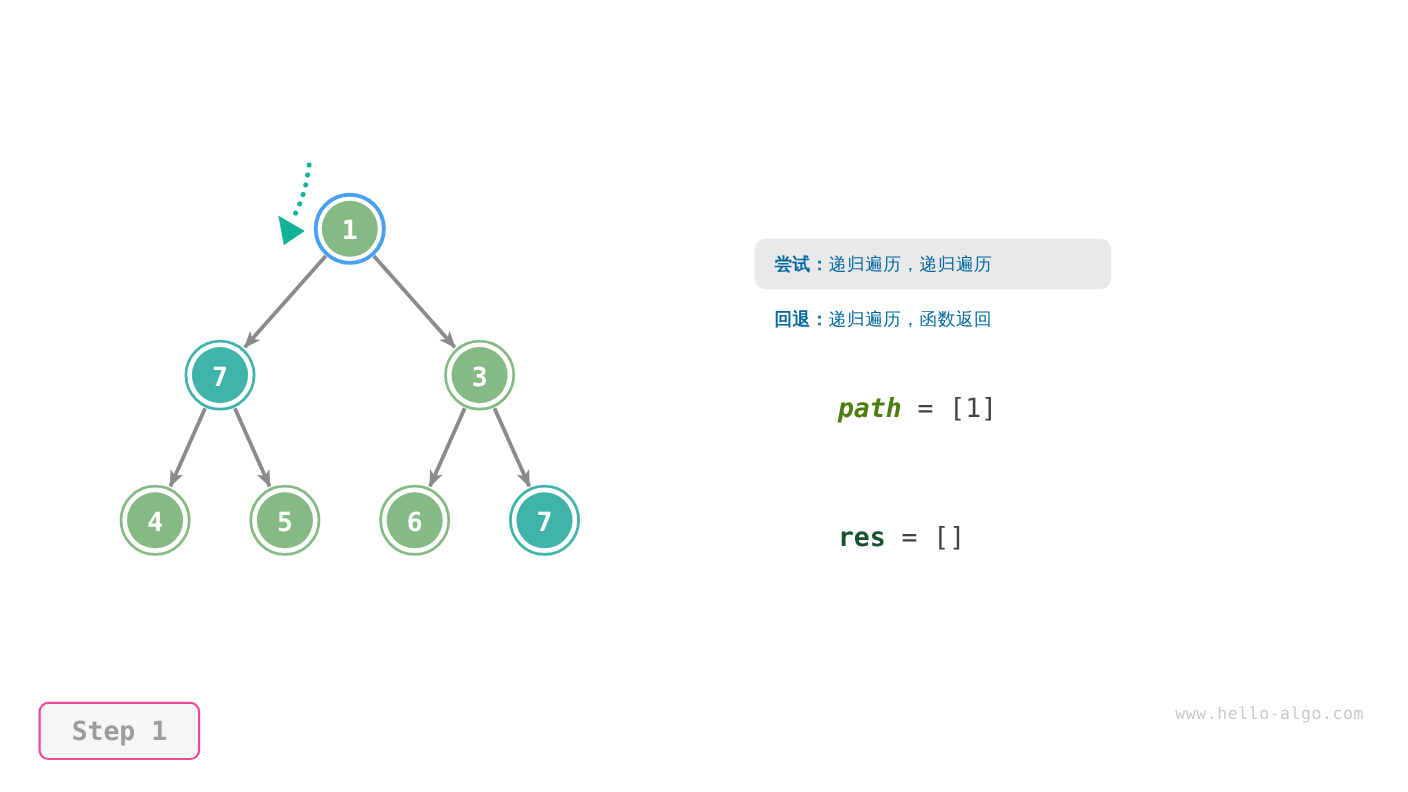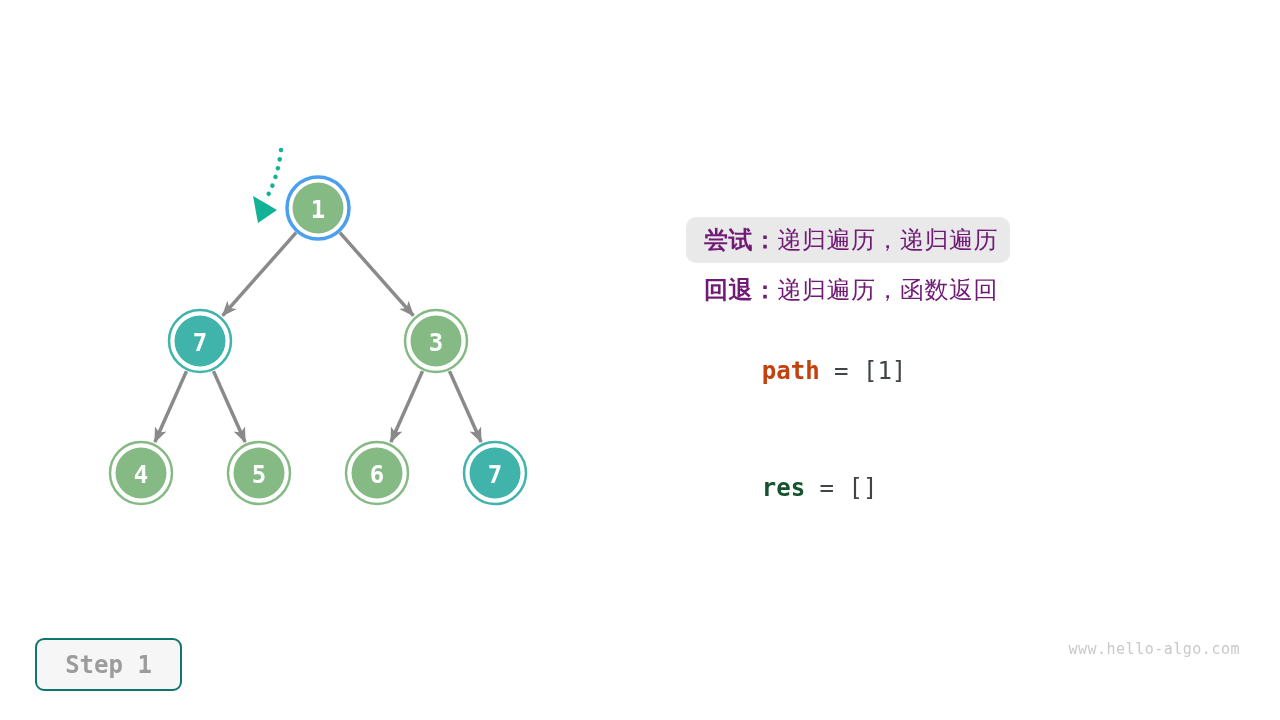--- a/index.html
+++ b/index.html
@@ -1,34 +1,34 @@
 <!DOCTYPE html>
 <html><head>
 <meta charset="utf-8">
 <style>
   html,body{margin:0;padding:0;background:#ffffff;}
   .stage{position:relative;width:1280px;height:720px;background:#ffffff;overflow:hidden;
          font-family:"Liberation Sans",sans-serif;}
   svg.overlay{position:absolute;left:0;top:0;width:1280px;height:720px;}
 
-  .note{position:absolute;display:flex;align-items:center;font-size:24px;color:#701a75;
+  .note{position:absolute;display:flex;align-items:center;font-size:16px;color:#0369a1;
         white-space:pre;letter-spacing:0.5px;}
   .note .nlabel{font-weight:bold;}
   .pill{width:324px;height:46px;background:#e9e9e9;border-radius:10px;padding-left:18px;
         box-sizing:border-box;}
   .plain{height:46px;padding-left:18px;box-sizing:border-box;}
 
   .code{position:absolute;font-family:"DejaVu Sans Mono",monospace;font-size:24px;
         color:#3f4447;white-space:pre;line-height:28px;}
   .code .name{font-weight:bold;}
-  .code .name.path{color:#c2410c;}
+  .code .name.path{color:#4d7c0f;font-style:italic;}
   .code .name.res{color:#14532d;}
 
   .step-badge{position:absolute;left:35px;top:638px;width:147px;height:53px;
-        box-sizing:border-box;border:2px solid #0f766e;border-radius:9px;background:#f6f6f6;
+        box-sizing:border-box;border:2px solid #ec4899;border-radius:9px;background:#f6f6f6;
         color:#9c9c9c;font-family:"DejaVu Sans Mono",monospace;font-weight:bold;font-size:24px;
         display:flex;align-items:center;justify-content:center;white-space:pre;}
 
   .watermark{position:absolute;right:40px;top:640px;font-family:"DejaVu Sans Mono",monospace;
         font-size:15px;color:#c9c9c9;letter-spacing:0.5px;}
 </style>
 </head>
 <body>
 
 <div class="stage">

